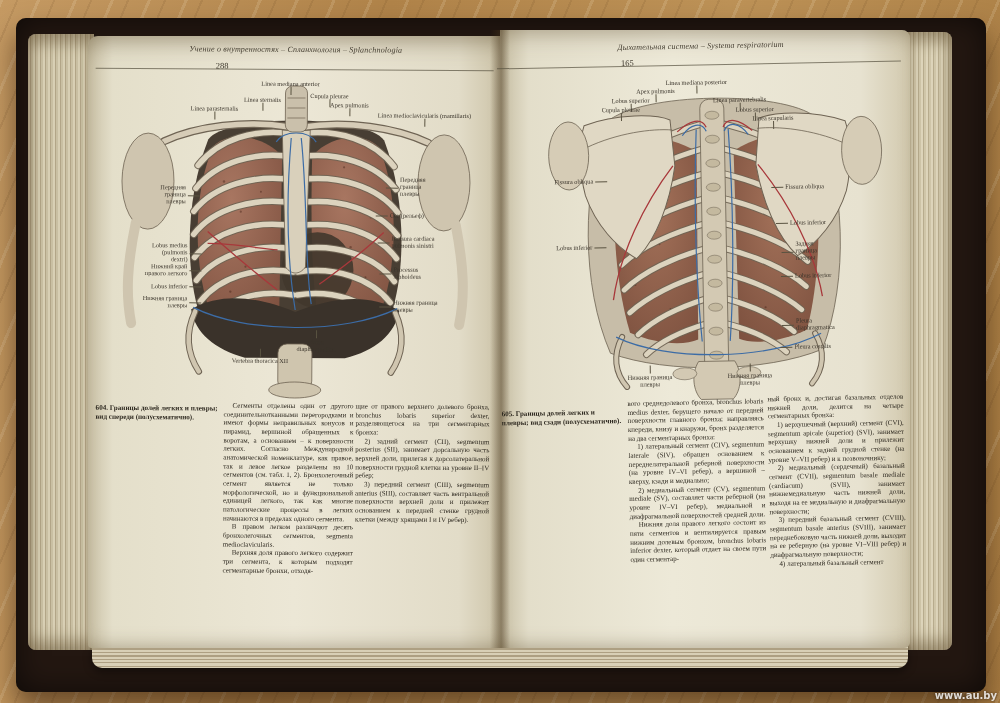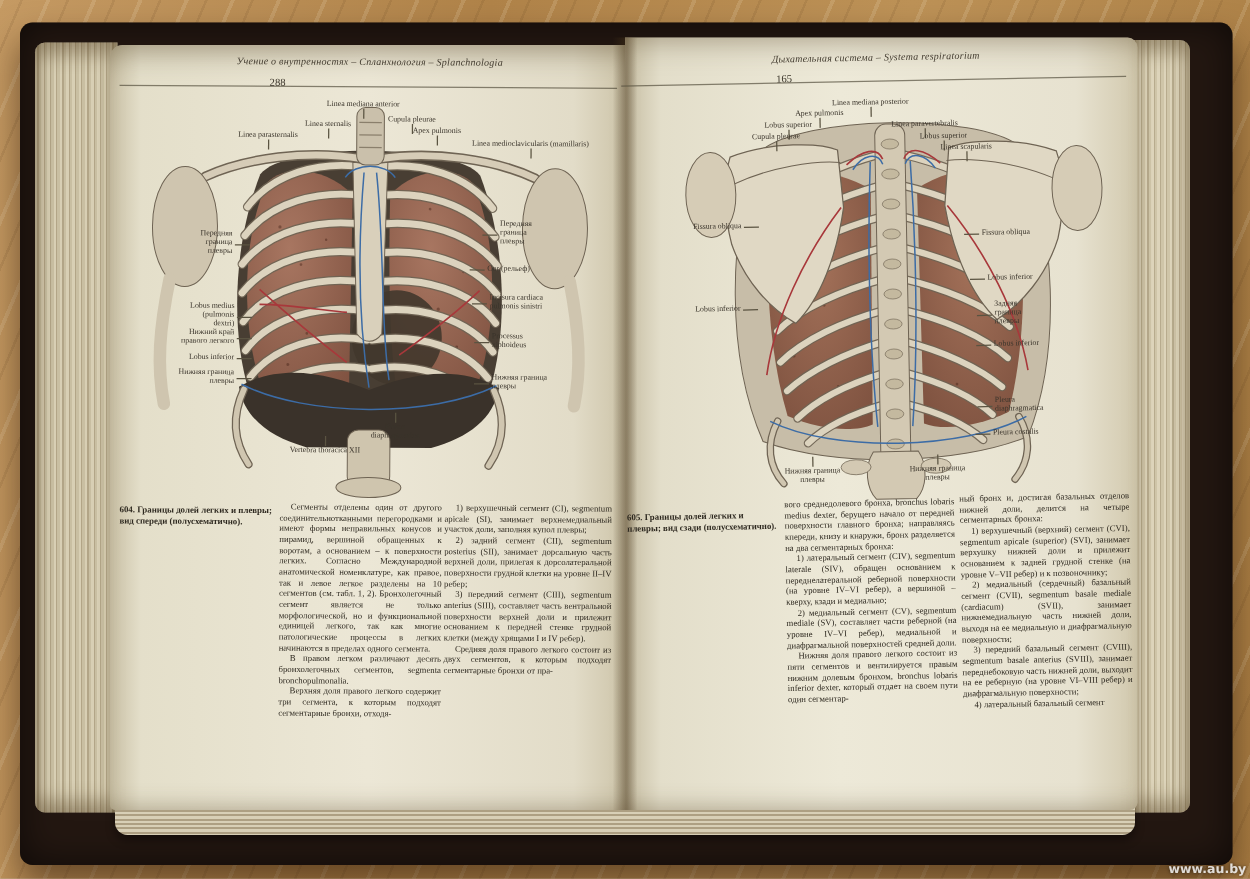--- a/index.html
+++ b/index.html
@@ -202,28 +202,27 @@
       <div class="lbl lbl-right" style="left: 298px; top: 226px; width: 50px;">Нижняя граница плевры</div>
       <div class="lbl lbl-bottom" style="left: 196px; top: 266px; width: 50px;">Pleura diaphragmatica</div>
       <div class="lbl lbl-bottom" style="left: 132px; top: 285px; width: 66px;">Vertebra thoracica XII</div>
     </div>
 
   <div class="caption" style="left:8px;top:369px;width:122px;">
     <div class="cap-bold">604. Границы долей легких и плевры; вид спереди (полусхематично).</div>
   </div>
   <div class="col" style="left:136px;top:366px;width:130px;">
       <p class="para">Сегменты отделены один от другого соединительнотканными перегородками и имеют формы неправильных конусов и пирамид, вершиной обращенных к воротам, а основанием – к поверхности легких. Согласно Международной анатомической номенклатуре, как правое, так и левое легкое разделены на 10 сегментов (см. табл. 1, 2). Бронхолегочный сегмент является не только морфологической, но и функциональной единицей легкого, так как многие патологические процессы в легких начинаются в пределах одного сегмента.</p>
-      <p class="para">В правом легком различают десять бронхолегочных сегментов, segmenta bronchopulmonalia.</p>
+      <p class="para">В правом легком различают десять бронхолегочных сегментов, segmenta medioclavicularis.</p>
       <p class="para">Верхняя доля правого легкого содержит три сегмента, к которым подходят сегментарные бронхи, отходя-</p>
     </div>
   <div class="col" style="left:268px;top:366px;width:134px;">
-      <p class="para">1) верхушечный сегмент (CI), segmentum apicale (SI), занимает верхнемедиальный участок доли, заполняя купол плевры;</p>
+      <p class="para noind">щие от правого верхнего долевого бронха, bronchus lobaris superior dexter, разделяющегося на три сегментарных бронха:</p>
       <p class="para">2) задний сегмент (CII), segmentum posterius (SII), занимает дорсальную часть верхней доли, прилегая к дорсолатеральной поверхности грудной клетки на уровне II–IV ребер;</p>
       <p class="para">3) передний сегмент (CIII), segmentum anterius (SIII), составляет часть вентральной поверхности верхней доли и прилежит основанием к передней стенке грудной клетки (между хрящами I и IV ребер).</p>
-      <p class="para">Средняя доля правого легкого состоит из двух сегментов, к которым подходят сегментарные бронхи от пра-</p>
     </div>
 </div>
 
 <div class="content right-content">
   <div class="pg-header" style="left:58px;top:13px;width:300px;">Дыхательная система – Systema respiratorium</div>
   <div class="rule" style="left:4px;top:36px;width:404px;"></div>
   <div class="pg-num" style="left:128px;top:28px;">165</div>
 
   <div class="fig" style="left:28px;top:45px;width:385px;height:330px;">
     <svg width="385" height="330" viewBox="0 0 385 330">

